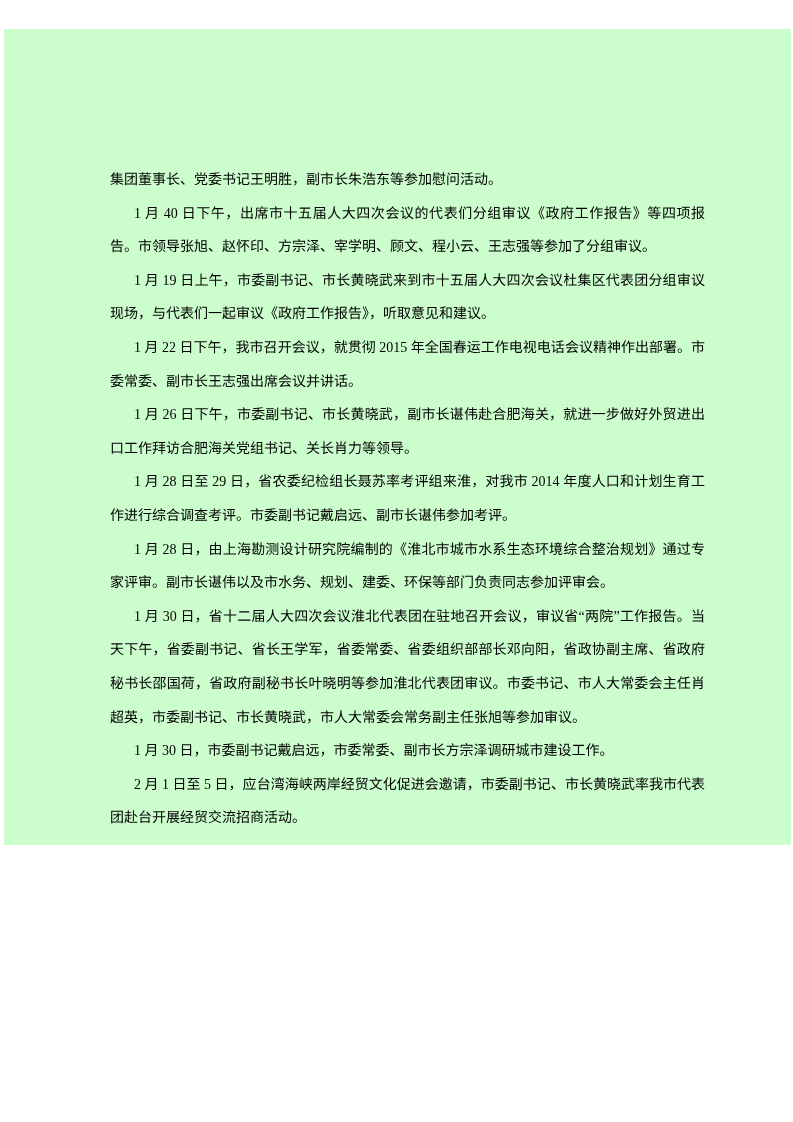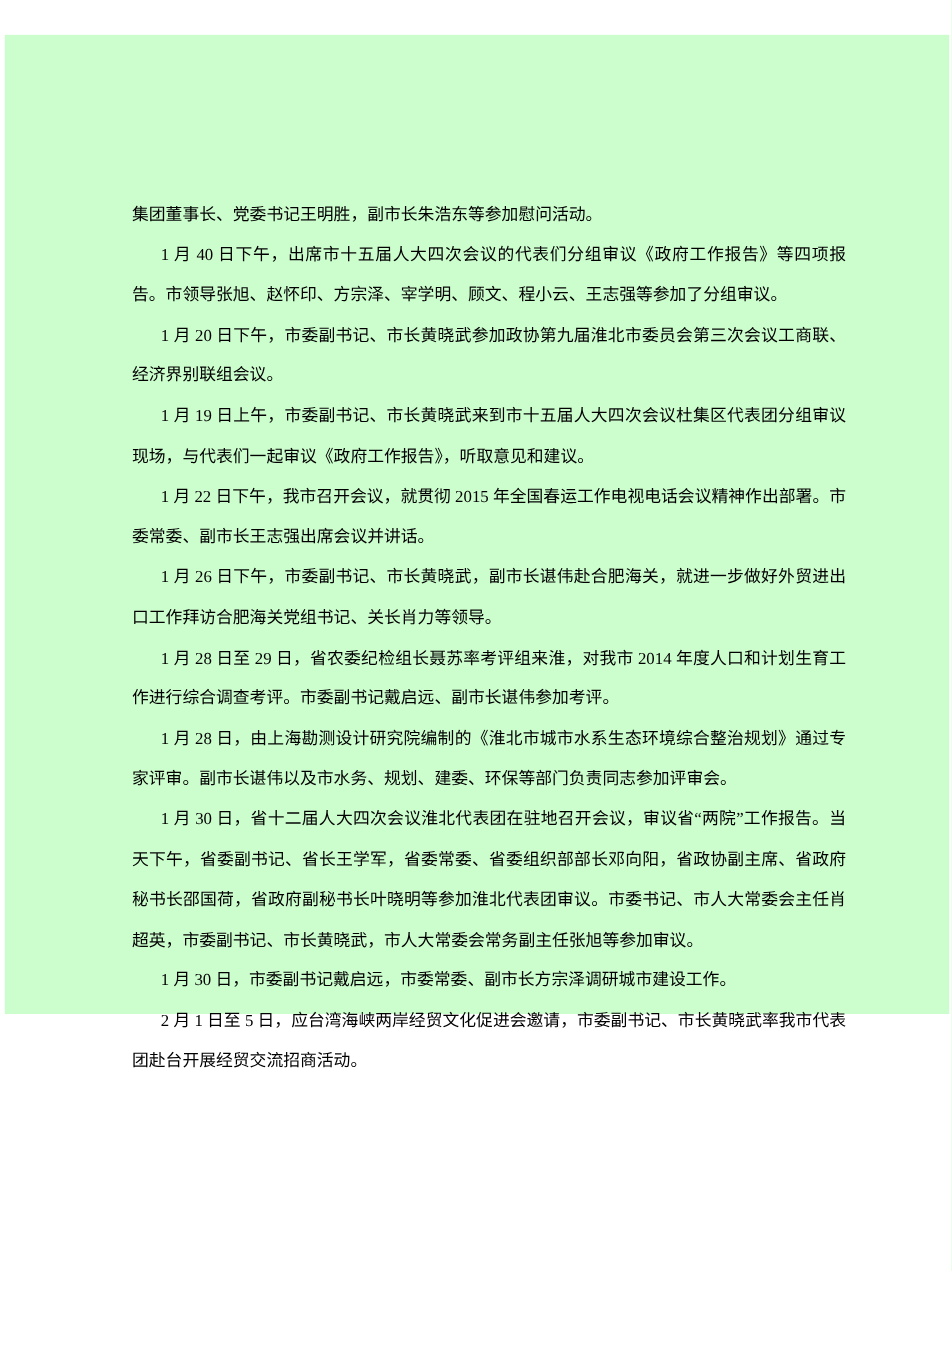--- a/index.html
+++ b/index.html
@@ -43,21 +43,20 @@
     text-indent: 24px;
   }
 </style>
 </head>
 <body>
 
 <div class="sheet">
   <div class="text-block">
     <p class="para">集团董事长、党委书记王明胜，副市长朱浩东等参加慰问活动。</p>
     <p class="para indent">1 月 40 日下午，出席市十五届人大四次会议的代表们分组审议《政府工作报告》等四项报告。市领导张旭、赵怀印、方宗泽、宰学明、顾文、程小云、王志强等参加了分组审议。</p>
-    <p class="para indent">1 月 20 日下午，市委副书记、市长黄晓武参加政协第九届淮北市委员会第三次会议工商联、经济界别联组会议。</p>
     <p class="para indent">1 月 19 日上午，市委副书记、市长黄晓武来到市十五届人大四次会议杜集区代表团分组审议现场，与代表们一起审议《政府工作报告》，听取意见和建议。</p>
     <p class="para indent">1 月 22 日下午，我市召开会议，就贯彻 2015 年全国春运工作电视电话会议精神作出部署。市委常委、副市长王志强出席会议并讲话。</p>
     <p class="para indent">1 月 26 日下午，市委副书记、市长黄晓武，副市长谌伟赴合肥海关，就进一步做好外贸进出口工作拜访合肥海关党组书记、关长肖力等领导。</p>
     <p class="para indent">1 月 28 日至 29 日，省农委纪检组长聂苏率考评组来淮，对我市 2014 年度人口和计划生育工作进行综合调查考评。市委副书记戴启远、副市长谌伟参加考评。</p>
     <p class="para indent">1 月 28 日，由上海勘测设计研究院编制的《淮北市城市水系生态环境综合整治规划》通过专家评审。副市长谌伟以及市水务、规划、建委、环保等部门负责同志参加评审会。</p>
     <p class="para indent">1 月 30 日，省十二届人大四次会议淮北代表团在驻地召开会议，审议省“两院”工作报告。当天下午，省委副书记、省长王学军，省委常委、省委组织部部长邓向阳，省政协副主席、省政府秘书长邵国荷，省政府副秘书长叶晓明等参加淮北代表团审议。市委书记、市人大常委会主任肖超英，市委副书记、市长黄晓武，市人大常委会常务副主任张旭等参加审议。</p>
     <p class="para indent">1 月 30 日，市委副书记戴启远，市委常委、副市长方宗泽调研城市建设工作。</p>
     <p class="para indent">2 月 1 日至 5 日，应台湾海峡两岸经贸文化促进会邀请，市委副书记、市长黄晓武率我市代表团赴台开展经贸交流招商活动。</p>
   </div>
 </div>

